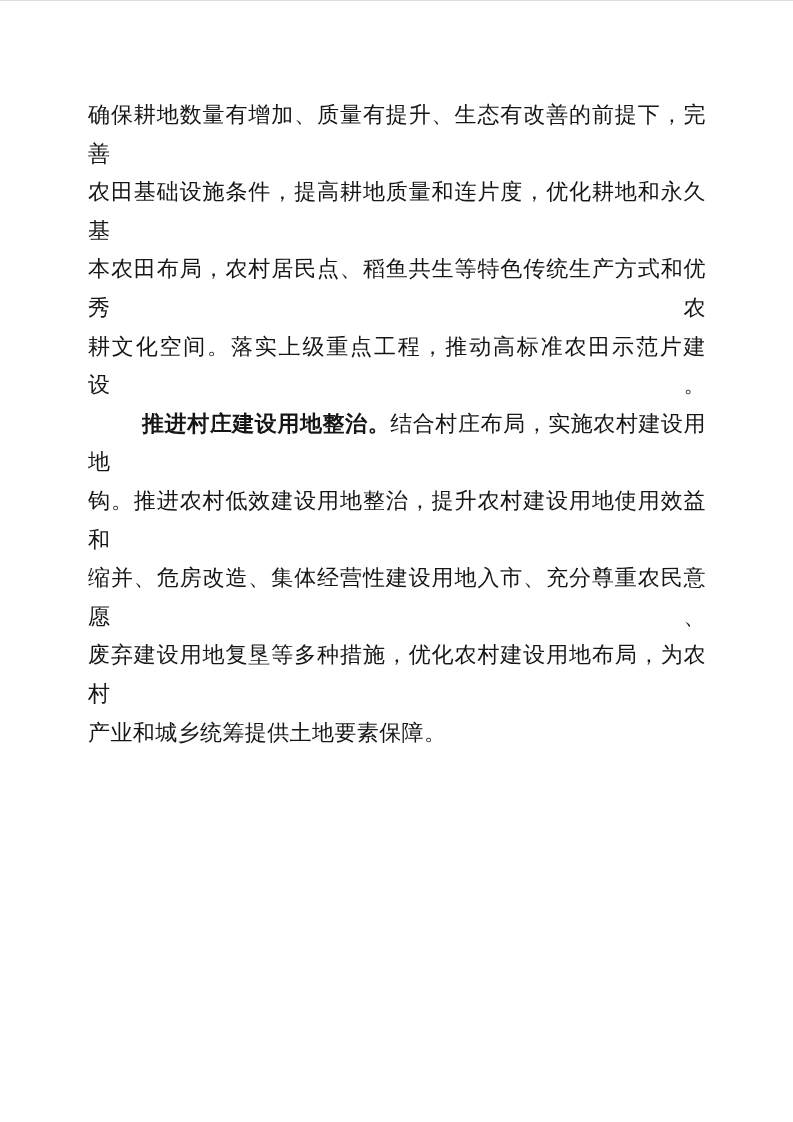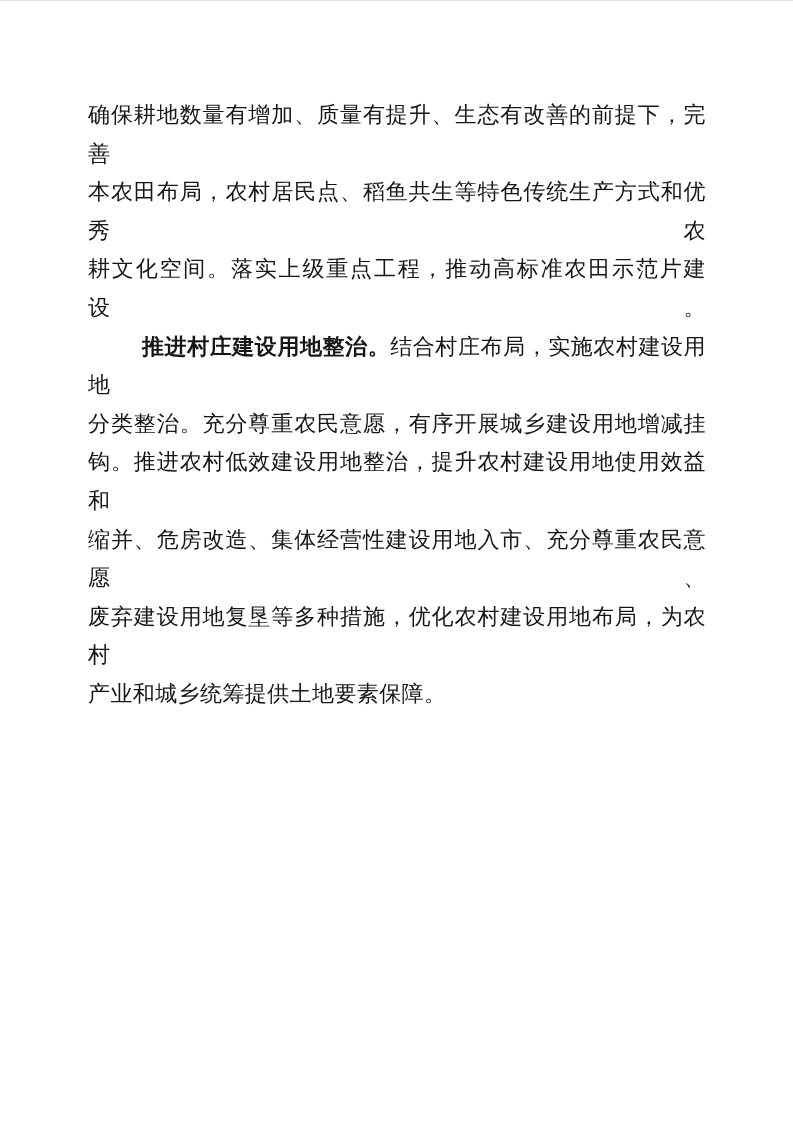--- a/index.html
+++ b/index.html
@@ -61,25 +61,25 @@
 </style>
 </head>
 <body>
 
 <div class="page">
   <div class="page-top-edge"></div>
 
   <div class="text-block">
 
     <div class="line">确保耕地数量有增加、质量有提升、生态有改善的前提下，完善</div>
+    <div class="line">农田基础设施条件，提高耕地质量和连片度，优化耕地和永久基</div>
     <div class="line">本农田布局，农村居民点、稻鱼共生等特色传统生产方式和优秀农</div>
     <div class="line">耕文化空间。落实上级重点工程，推动高标准农田示范片建设。</div>
 
     <div class="line para-first"><span class="lead-bold">推进村庄建设用地整治。</span><span>结合村庄布局，实施农村建设用地</span></div>
-    <div class="line">分类整治。充分尊重农民意愿，有序开展城乡建设用地增减挂</div>
     <div class="line">钩。推进农村低效建设用地整治，提升农村建设用地使用效益和</div>
     <div class="line">缩并、危房改造、集体经营性建设用地入市、充分尊重农民意愿、</div>
     <div class="line">废弃建设用地复垦等多种措施，优化农村建设用地布局，为农村</div>
     <div class="line para-last">产业和城乡统筹提供土地要素保障。</div>
   </div>
 
   <div class="page-number">29</div>
 </div>
 
 </body></html>

